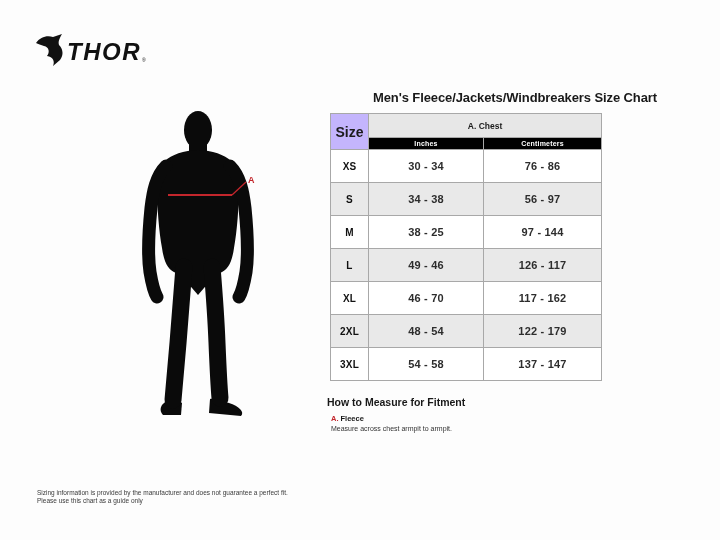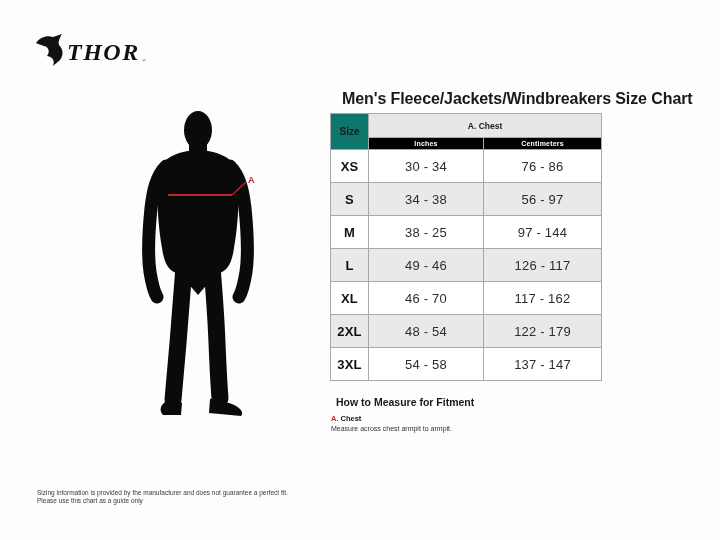--- a/index.html
+++ b/index.html
@@ -6,52 +6,52 @@
   body {
     width:720px; height:540px;
     background:#fdfdfd;
     font-family:"Liberation Sans", sans-serif;
     position:relative;
     overflow:hidden;
     color:#1f1f1f;
   }
 
   
-  .brand-logo { position:absolute; left:34px; top:33px;font-family:Liberation Serif, serif; }
+  .brand-logo { position:absolute; left:34px; top:33px; }
 
   
   .figure-wrap { position:absolute; left:120px; top:95px; width:190px; height:330px; }
 
   
   .chart-title {
-    position:absolute; left:317px; top:90px;
-    font-size:16px; font-weight:bold; letter-spacing:-0.1px;
+    position:absolute; left:348px; top:90px;
+    font-size:13px; font-weight:bold; letter-spacing:-0.1px;
     color:#191919; white-space:nowrap;padding-left:25px;
   }
 
   
   .size-table {
     position:absolute; left:330px; top:113px;
     width:271px; border-collapse:collapse; table-layout:fixed;
     border:1px solid #8a8a8a;
   }
   .size-table th, .size-table td {
     border:1px solid #a8a8a8; text-align:center; padding:0; vertical-align:middle;
   }
   .col-size { width:38px; } .col-in { width:115px; } .col-cm { width:118px; }
-  .th-size  { background:#0f766e; font-size:10px; font-weight:bold; color:#1b1b1b; }
+  .th-size  { background:#c4b5fd; font-size:14px; font-weight:bold; color:#1b1b1b; }
   .th-group { background:#e7e7e7; font-size:8.5px; font-weight:bold; color:#1b1b1b; height:23px; }
   .th-unit  { background:#000; color:#fff; font-size:7px; font-weight:bold; height:11px; line-height:11px; letter-spacing:0.2px; }
-  .size-table tr.data td { height:32px; font-size:13px; font-weight:400; color:#2d2d2d; letter-spacing:0.2px; background:#fff; }
-  .size-table tr.data td.size-cell { font-weight:bold; font-size:13px; color:#111; }
+  .size-table tr.data td { height:32px; font-size:11px; font-weight:700; color:#2d2d2d; letter-spacing:0.2px; background:#fff; }
+  .size-table tr.data td.size-cell { font-weight:bold; font-size:10px; color:#111; }
   .size-table tr.alt td { background:#e9e9e9; }
 
   
   .measure-heading {
-    position:absolute; left:336px; top:396px;
+    position:absolute; left:327px; top:396px;
     font-size:10.5px; font-weight:bold; color:#191919; white-space:nowrap;
   }
   .measure-item-label {
     position:absolute; left:331px; top:414px;
     font-size:7.5px; font-weight:bold; color:#161616; white-space:nowrap;
   }
   .measure-item-label .key { color:#c3262c; margin-right:2px; }
   .measure-item-desc {
     position:absolute; left:331px; top:425px;
     font-size:7px; color:#333; white-space:nowrap;
@@ -148,20 +148,20 @@
     <tr class="data">
       <td class="size-cell">3XL</td>
       <td>54 - 58</td>
       <td>137 - 147</td>
     </tr>
   </tbody>
 </table>
 
 <div class="measure-heading">How to Measure for Fitment</div>
 <div class="measure-item-label">
-  <span class="key">A.</span><span>Chest</span>
+  <span class="key">A.</span><span>Fleece</span>
 </div>
 <div class="measure-item-desc">Measure across chest armpit to armpit.</div>
 
 <div class="footer-note">
   <div>Sizing information is provided by the manufacturer and does not guarantee a perfect fit.</div>
   <div>Please use this chart as a guide only</div>
 </div>
 
 </body></html>

